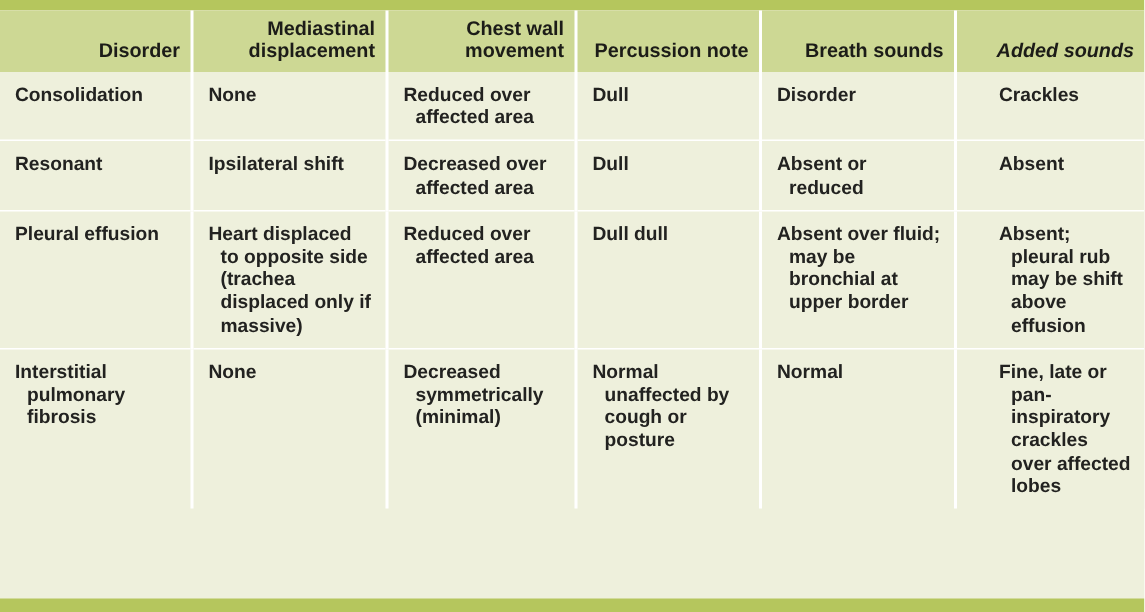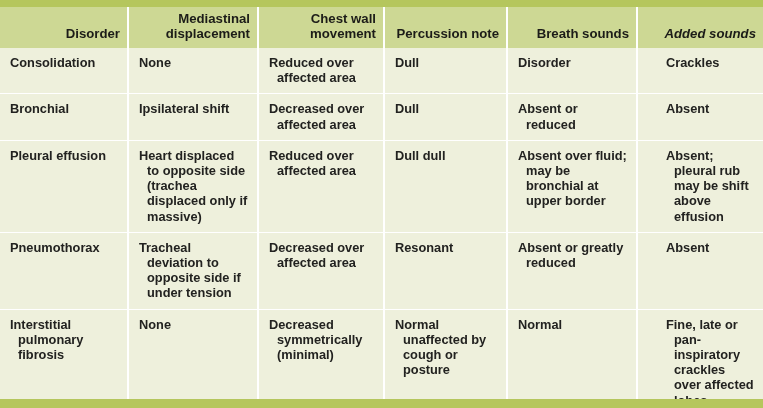--- a/index.html
+++ b/index.html
@@ -106,42 +106,34 @@
     <tbody>
         <tr>
           <td>Consolidation</td>
           <td>None</td>
           <td>Reduced over affected area</td>
           <td>Dull</td>
           <td>Disorder</td>
           <td>Crackles</td>
         </tr>
         <tr>
-          <td>Bronchial</td>
+          <td>Resonant</td>
           <td>Ipsilateral shift</td>
           <td>Decreased over affected area</td>
           <td>Dull</td>
           <td>Absent or reduced</td>
           <td>Absent</td>
         </tr>
         <tr>
           <td>Pleural effusion</td>
           <td>Heart displaced to opposite side (trachea displaced only if massive)</td>
           <td>Reduced over affected area</td>
           <td>Dull dull</td>
           <td>Absent over fluid; may be bronchial at upper border</td>
           <td>Absent; pleural rub may be shift above effusion</td>
-        </tr>
-        <tr>
-          <td>Pneumothorax</td>
-          <td>Tracheal deviation to opposite side if under tension</td>
-          <td>Decreased over affected area</td>
-          <td>Resonant</td>
-          <td>Absent or greatly reduced</td>
-          <td>Absent</td>
         </tr>
         <tr>
           <td>Interstitial pulmonary fibrosis</td>
           <td>None</td>
           <td>Decreased symmetrically (minimal)</td>
           <td>Normal unaffected by cough or posture</td>
           <td>Normal</td>
           <td>Fine, late or pan-inspiratory crackles over affected lobes</td>
         </tr>
       </tbody>

